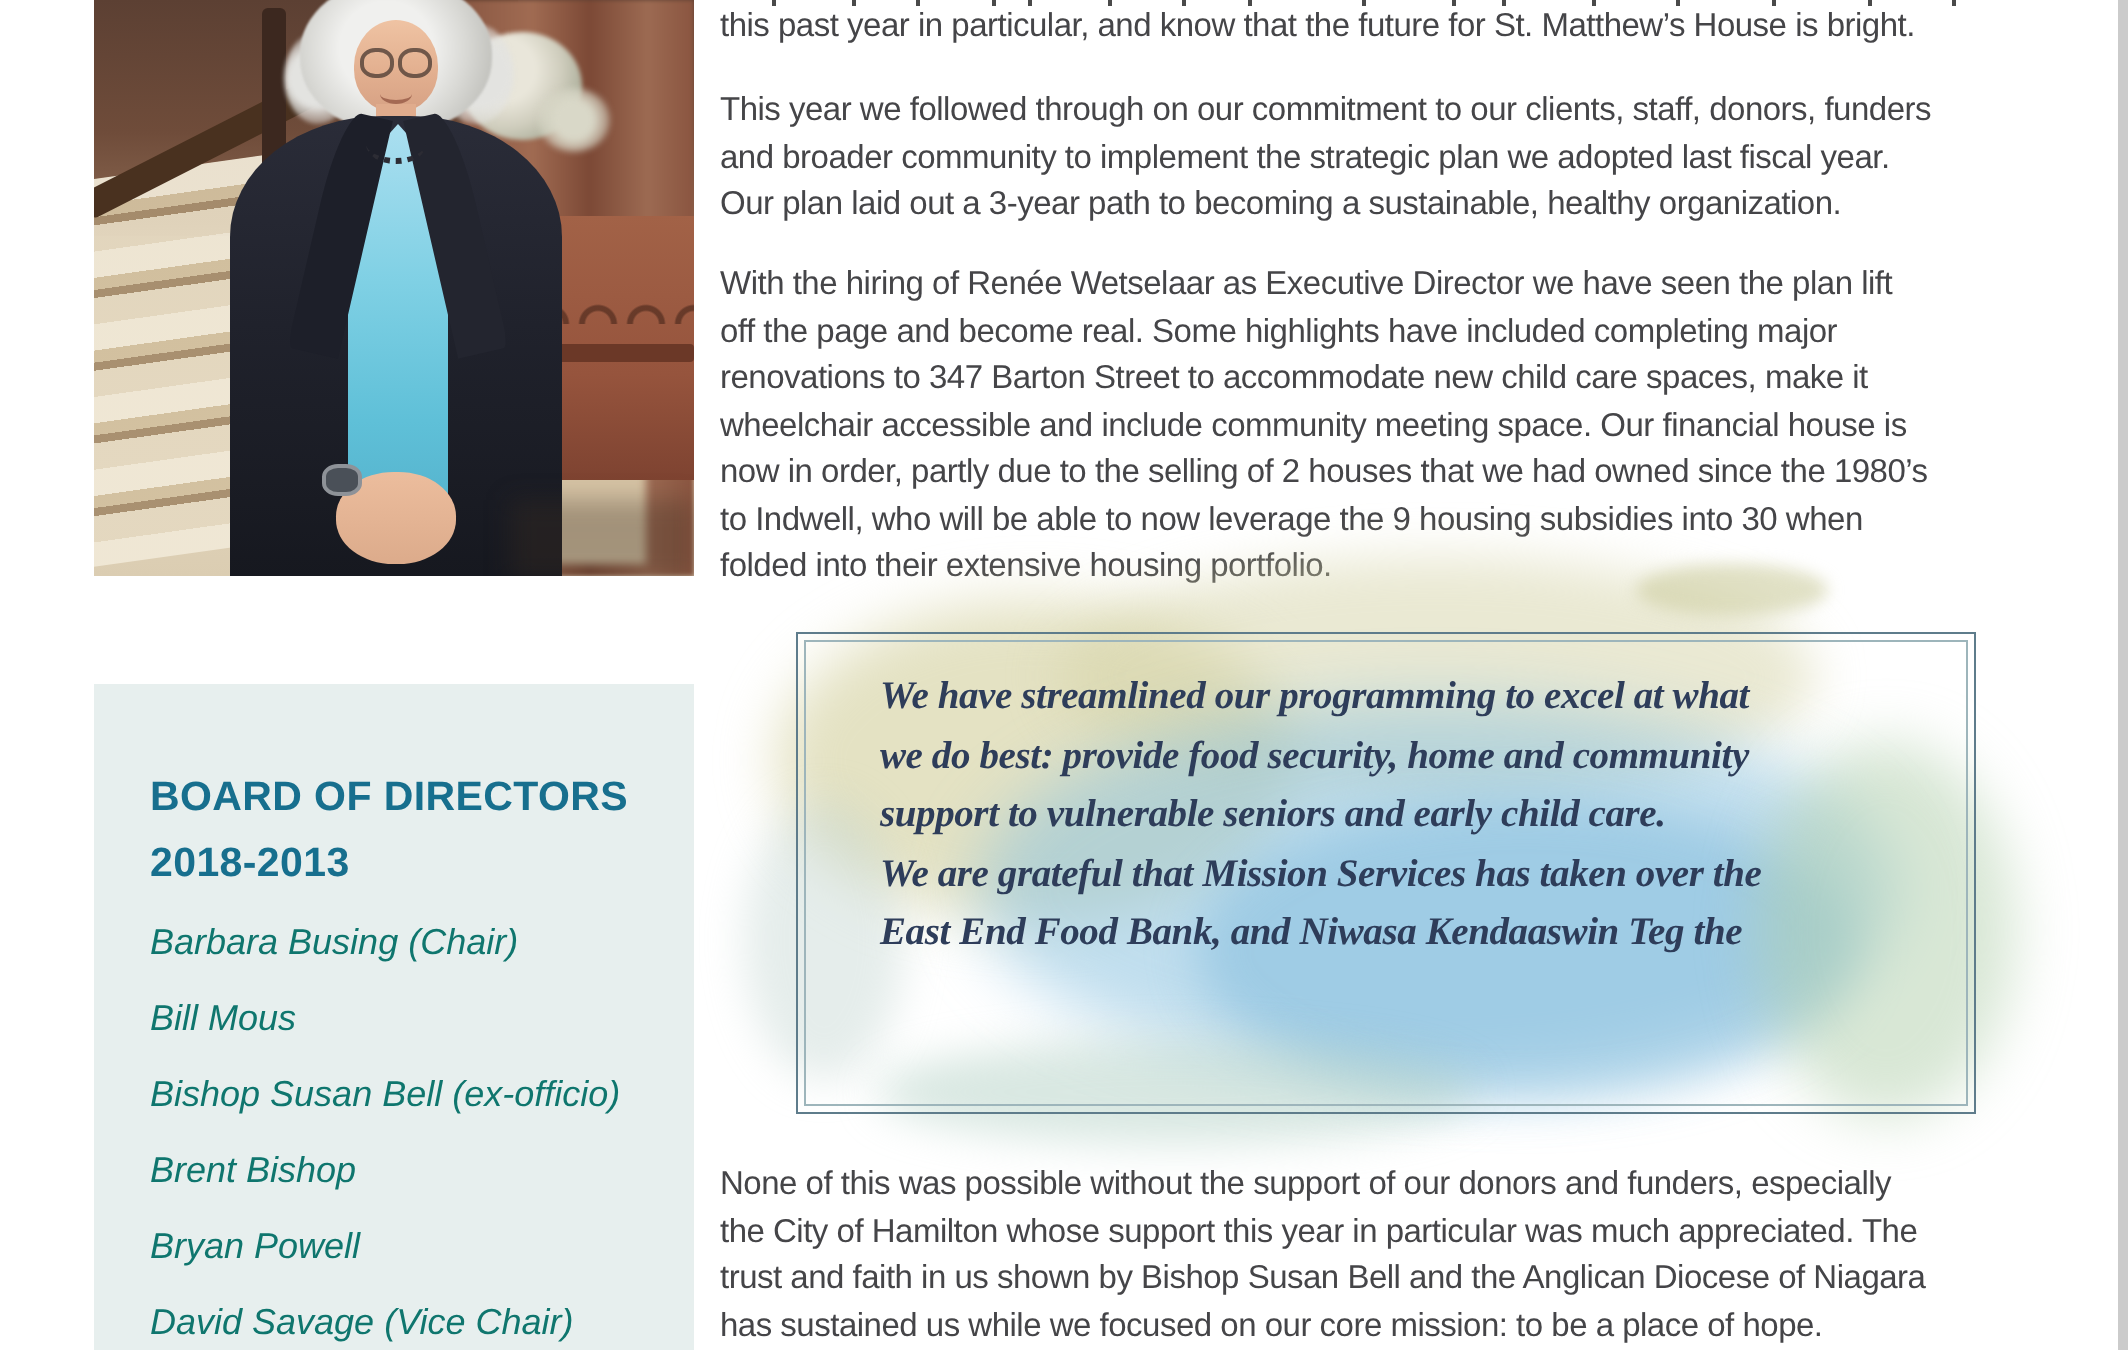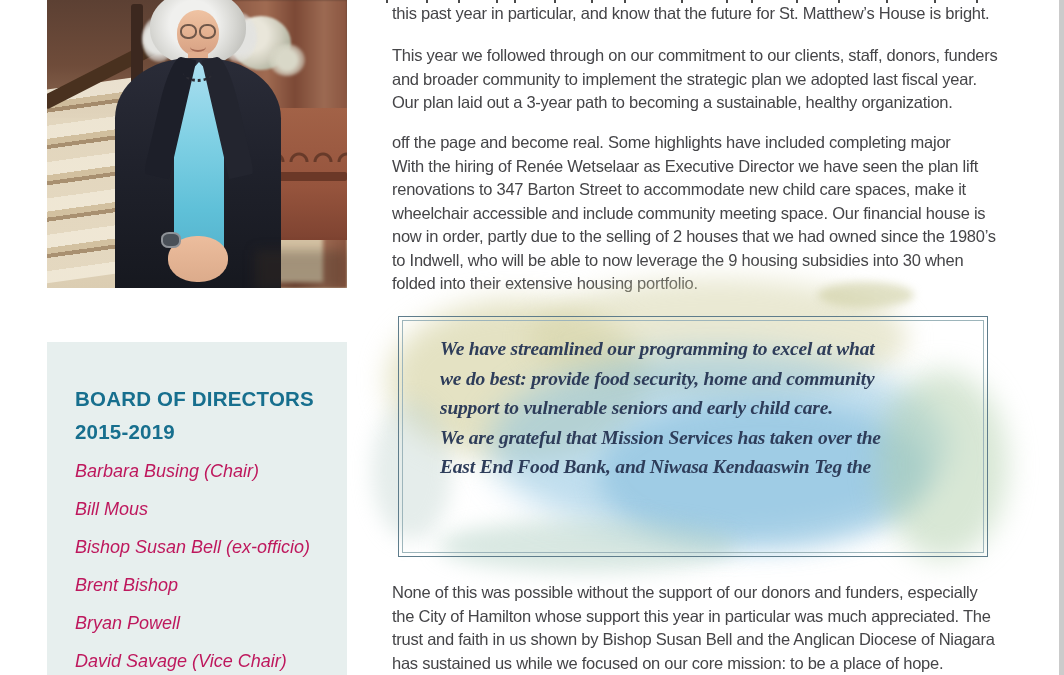--- a/index.html
+++ b/index.html
@@ -59,24 +59,24 @@
   .ph-necklace{left:136px;top:62px;width:30px;height:17px;border-bottom:3px dotted #2c2c34;border-radius:50%;}
   .ph-hands{left:121px;top:236px;width:60px;height:46px;border-radius:48%;
     background:linear-gradient(180deg,#ecbd9d,#dcab8b);}
   .ph-watch{left:114px;top:232px;width:16px;height:12px;border-radius:40%;background:#4a5058;border:2px solid #8e9298;}
   .ph-bshadow{left:208px;top:250px;width:92px;height:40px;background:rgba(60,45,35,.35);filter:blur(6px);}
 
   
   .sidebar{position:absolute;left:47px;top:342px;width:300px;height:333px;background:#e7efee;}
   .board-title{margin:40px 0 0 28px;font-size:20.5px;font-weight:bold;color:#176f8e;line-height:33px;letter-spacing:.2px;}
   .board-list{margin:14px 0 0 28px;}
-  .board-member{font-style:italic;font-size:18px;color:#be185d;line-height:18px;margin-bottom:20px;}
-
-  
-  .p{position:absolute;left:392px;color:#454548;font-size:16.5px;line-height:23.5px;
+  .board-member{font-style:italic;font-size:18px;color:#0f766e;line-height:18px;margin-bottom:20px;}
+
+  
+  .p{position:absolute;left:360px;color:#454548;font-size:16.5px;line-height:23.5px;
      letter-spacing:-0.25px;white-space:nowrap;}
   .p-top{top:2px;}
   .p-2{top:44px;}
   .p-3{top:131px;}
   .p-4{top:581px;}
   .remnant{position:absolute;left:386px;top:0;width:2px;height:3px;background:#4a4a4a;
     box-shadow:40px 0 #4a4a4a,72px 0 #4a4a4a,110px 0 #4a4a4a,128px 0 #4a4a4a,168px 0 #4a4a4a,
                205px 0 #4a4a4a,238px 0 #4a4a4a,295px 0 #4a4a4a,340px 0 #4a4a4a,365px 0 #4a4a4a,
                410px 0 #4a4a4a,452px 0 #4a4a4a,500px 0 #4a4a4a,548px 0 #4a4a4a,590px 0 #4a4a4a;}
 
@@ -131,21 +131,21 @@
     <div class="ph-lapelR"></div>
     <div class="ph-necklace"></div>
     <div class="ph-bshadow"></div>
     <div class="ph-hands"></div>
     <div class="ph-watch"></div>
   </div>
 
   <div class="sidebar">
     <div class="board-title">
       <div>BOARD OF DIRECTORS</div>
-      <div>2015-2019</div>
+      <div>2018-2013</div>
     </div>
     <div class="board-list">
       <div class="board-member">Barbara Busing (Chair)</div>
       <div class="board-member">Bill Mous</div>
       <div class="board-member">Bishop Susan Bell (ex-officio)</div>
       <div class="board-member">Brent Bishop</div>
       <div class="board-member">Bryan Powell</div>
       <div class="board-member">David Savage (Vice Chair)</div>
     </div>
   </div>
@@ -156,22 +156,22 @@
     <div>this past year in particular, and know that the future for St. Matthew’s House is bright.</div>
   </div>
 
   <div class="p p-2">
     <div>This year we followed through on our commitment to our clients, staff, donors, funders</div>
     <div>and broader community to implement the strategic plan we adopted last fiscal year.</div>
     <div>Our plan laid out a 3-year path to becoming a sustainable, healthy organization.</div>
   </div>
 
   <div class="p p-3">
+    <div>With the hiring of Renée Wetselaar as Executive Director we have seen the plan lift</div>
     <div>off the page and become real. Some highlights have included completing major</div>
-    <div>With the hiring of Renée Wetselaar as Executive Director we have seen the plan lift</div>
     <div>renovations to 347 Barton Street to accommodate new child care spaces, make it</div>
     <div>wheelchair accessible and include community meeting space. Our financial house is</div>
     <div>now in order, partly due to the selling of 2 houses that we had owned since the 1980’s</div>
     <div>to Indwell, who will be able to now leverage the 9 housing subsidies into 30 when</div>
     <div>folded into their extensive housing portfolio.</div>
   </div>
 
   <div class="wash">
     <div class="wb1"></div>
     <div class="wb2"></div>

